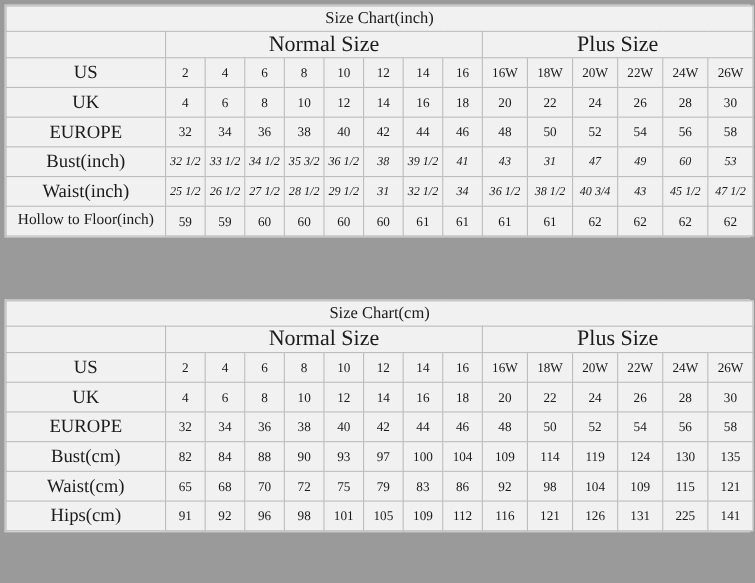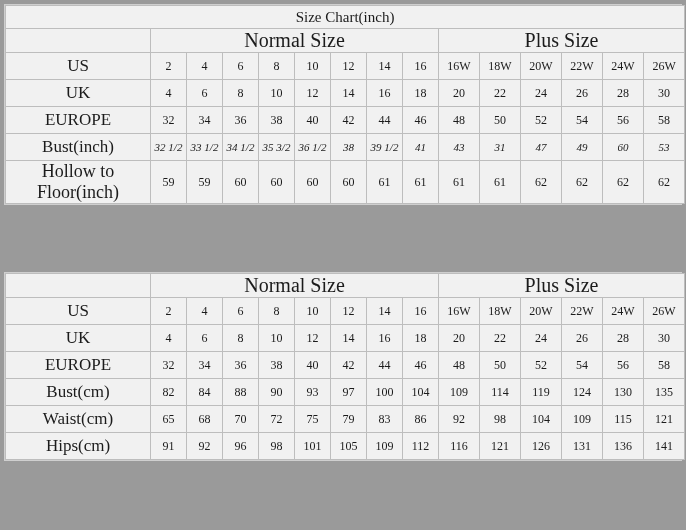--- a/index.html
+++ b/index.html
@@ -54,21 +54,21 @@
     font-size: 20px;
     height: 22px;
     margin-left: 12px;
   }
   .rowlabel {
     font-size: 17px;
     height: 26px;
     background: #f1f1f1;
   }
   .rowlabel-wide {
-    font-size: 18px;
+    font-size: 14px;
   }
   .val {
     font-size: 12px;
     height: 26px;
   }
   .val-small {
     font-size: 11px;
     font-style: italic;
   }
   .grp-empty {
@@ -161,20 +161,37 @@
           <td class="val val-small">39 1/2</td>
           <td class="val val-small">41</td>
           <td class="val val-small">43</td>
           <td class="val val-small">31</td>
           <td class="val val-small">47</td>
           <td class="val val-small">49</td>
           <td class="val val-small">60</td>
           <td class="val val-small">53</td>
         </tr>
         <tr>
+          <td class="rowlabel">Waist(inch)</td>
+          <td class="val val-small">25 1/2</td>
+          <td class="val val-small">26 1/2</td>
+          <td class="val val-small">27 1/2</td>
+          <td class="val val-small">28 1/2</td>
+          <td class="val val-small">29 1/2</td>
+          <td class="val val-small">31</td>
+          <td class="val val-small">32 1/2</td>
+          <td class="val val-small">34</td>
+          <td class="val val-small">36 1/2</td>
+          <td class="val val-small">38 1/2</td>
+          <td class="val val-small">40 3/4</td>
+          <td class="val val-small">43</td>
+          <td class="val val-small">45 1/2</td>
+          <td class="val val-small">47 1/2</td>
+        </tr>
+        <tr>
           <td class="rowlabel rowlabel-wide">Hollow to Floor(inch)</td>
           <td class="val">59</td>
           <td class="val">59</td>
           <td class="val">60</td>
           <td class="val">60</td>
           <td class="val">60</td>
           <td class="val">60</td>
           <td class="val">61</td>
           <td class="val">61</td>
           <td class="val">61</td>
@@ -190,20 +207,23 @@
 
   <div class="chart-block" id="chart-cm">
     <table class="size-table">
       <colgroup>
         <col style="width:145px">
         <col span="8" style="width:36px">
         <col span="6" style="width:41px">
       </colgroup>
       <tbody>
         <tr>
+          <td class="title-cell" colspan="15">Size Chart(cm)</td>
+        </tr>
+        <tr>
           <td class="grp-empty"></td>
           <td class="group-cell" colspan="8">Normal Size</td>
           <td class="group-cell" colspan="6">Plus Size</td>
         </tr>
 
         <tr>
           <td class="rowlabel">US</td>
           <td class="val">2</td>
           <td class="val">4</td>
           <td class="val">6</td>
@@ -294,20 +314,20 @@
           <td class="val">96</td>
           <td class="val">98</td>
           <td class="val">101</td>
           <td class="val">105</td>
           <td class="val">109</td>
           <td class="val">112</td>
           <td class="val">116</td>
           <td class="val">121</td>
           <td class="val">126</td>
           <td class="val">131</td>
-          <td class="val">136</td>
+          <td class="val">225</td>
           <td class="val">141</td>
         </tr>
       </tbody>
     </table>
   </div>
 
 </div>
 
 </body></html>

